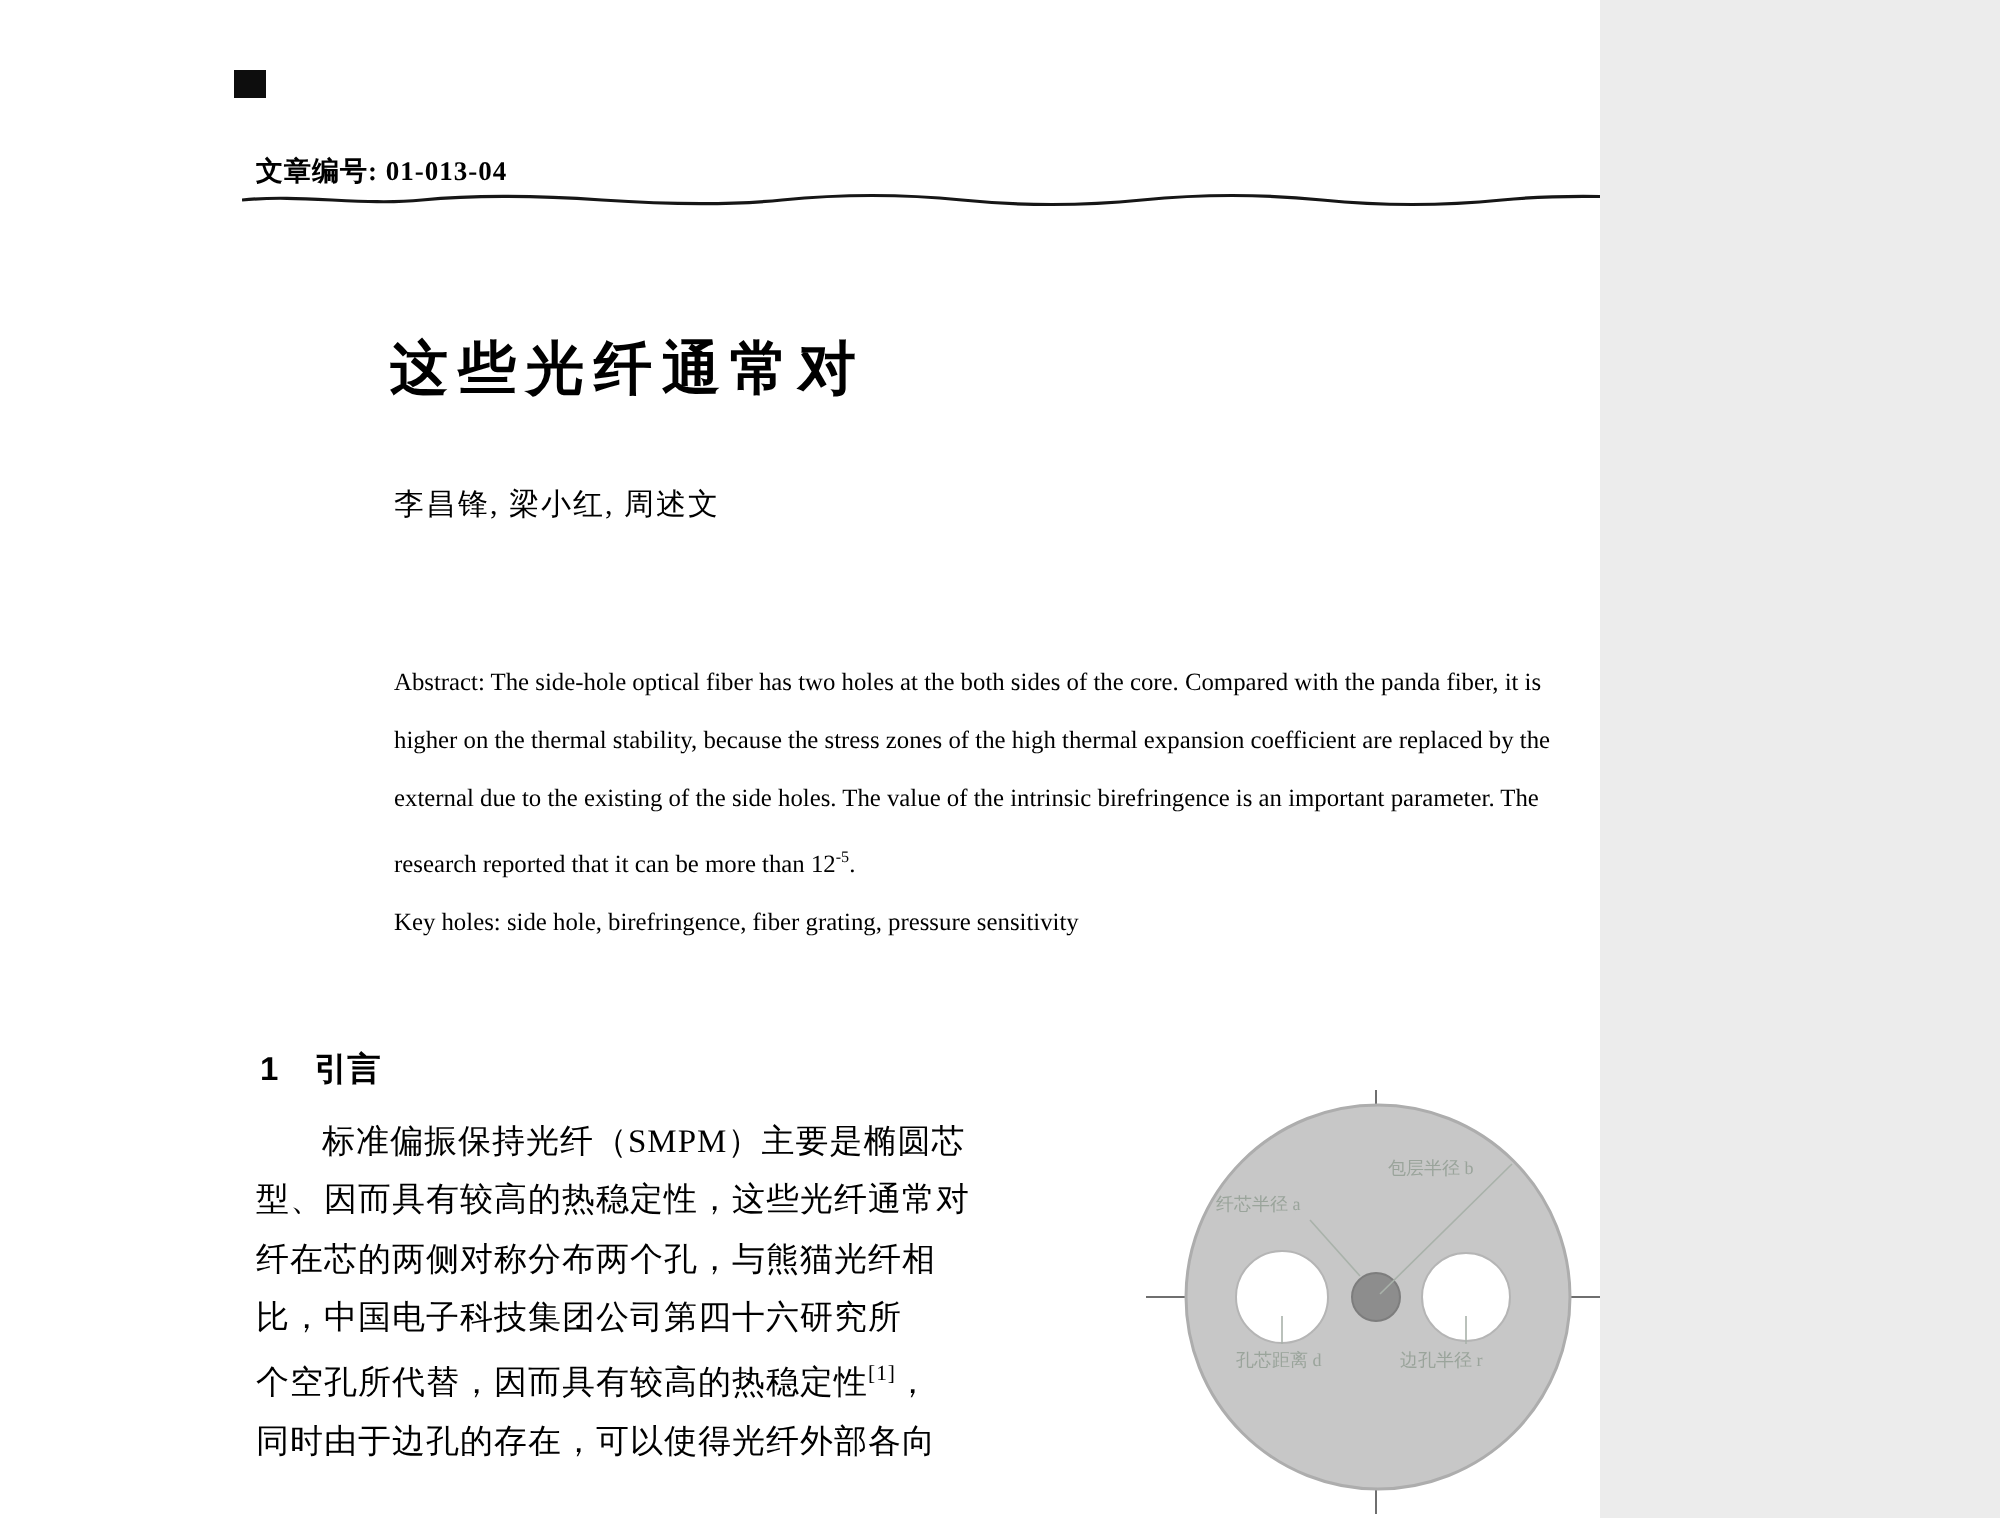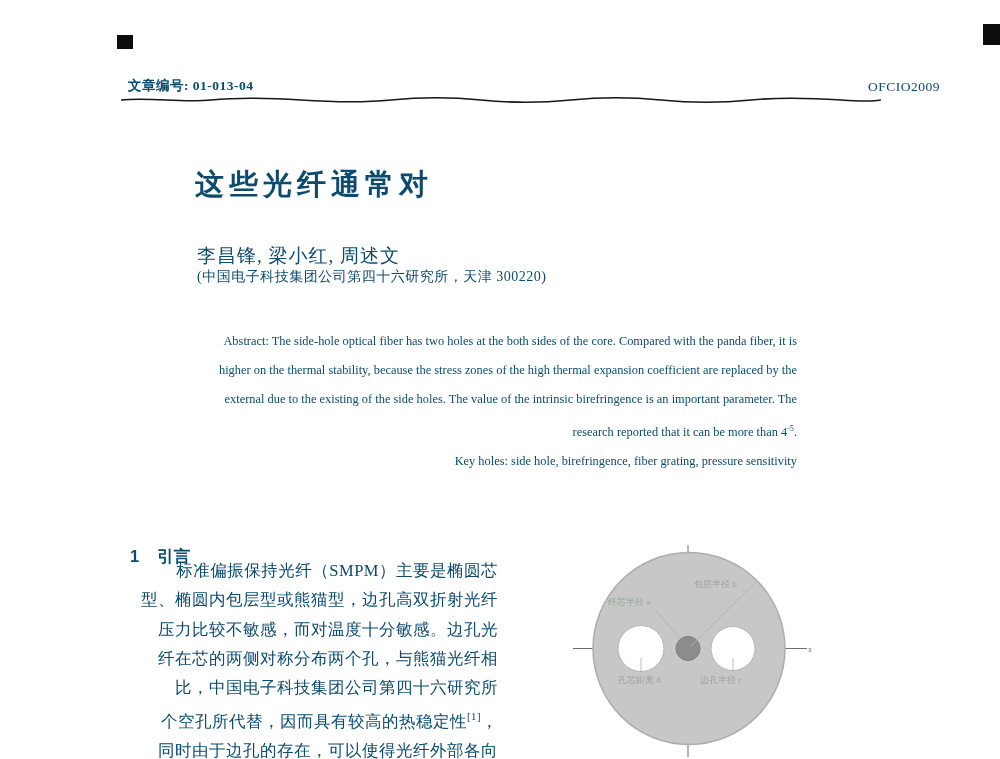--- a/index.html
+++ b/index.html
@@ -1,39 +1,39 @@
 <!DOCTYPE html>
 <html><head>
 <meta charset="utf-8">
 <style>
   html,body{margin:0;padding:0;background:#ececec;}
-  .page{position:relative;width:1000px;height:759px;background:#ffffff;overflow:hidden;
-        font-family:"Liberation Serif","DejaVu Serif",serif;color:#0c4a6e;text-align:right;}
+  .page{position:relative;width:800px;height:759px;background:#ffffff;overflow:hidden;
+        font-family:"Liberation Serif","DejaVu Serif",serif;color:#000000;}
   .abs{position:absolute;}
 
   .scan-mark{background:#0d0d0d;}
   .mark-tl{left:117px;top:35px;width:16px;height:14px;}
   .mark-tr{left:983px;top:24px;width:17px;height:21px;}
 
   .header-left{left:128px;top:77px;font-size:13.5px;font-weight:700;letter-spacing:.5px;}
   .header-right{left:868px;top:79px;font-size:13.5px;font-weight:400;letter-spacing:.5px;}
   .header-rule{left:121px;top:94px;width:760px;height:12px;}
 
   .title{left:195px;top:165px;font-size:29px;font-weight:700;letter-spacing:5px;
          font-family:"Liberation Sans","DejaVu Sans",sans-serif;}
-  .authors{left:197px;top:243px;font-size:19px;letter-spacing:1px;}
+  .authors{left:197px;top:243px;font-size:15px;letter-spacing:1px;}
   .affiliation{left:197px;top:268px;font-size:14px;letter-spacing:.5px;}
 
   .abstract{left:197px;top:327px;width:600px;font-size:12.4px;}
   .abstract .aline{line-height:29px;white-space:nowrap;}
   .abstract .alabel{font-weight:400;}
   .abstract .kw{margin-top:0px;line-height:29px;}
   sup{font-size:.65em;}
 
-  .sec-heading{left:130px;top:546px;font-size:16.5px;font-weight:700;
+  .sec-heading{left:130px;top:524px;font-size:16.5px;font-weight:700;
                font-family:"Liberation Sans","DejaVu Sans",sans-serif;}
   .sec-heading .num{margin-right:18px;}
 
   .intro{left:128px;top:556px;width:370px;font-size:16.5px;letter-spacing:.5px;}
   .intro .iline{line-height:29.3px;white-space:nowrap;}
   .intro .indent{text-indent:33px;}
 
   .figure-svg{left:560px;top:530px;}
   .fig-label{font-size:9px;fill:#9aa49b;}
   .fig-leader{stroke:#a9b2aa;stroke-width:.8;fill:none;}
@@ -48,44 +48,42 @@
   <div class="abs scan-mark mark-tr"></div>
 
   <div class="abs header-left">文章编号: 01-013-04</div>
   <div class="abs header-right">OFCIO2009</div>
   <svg class="abs header-rule" width="760" height="12" viewBox="0 0 760 12">
     <path d="M0,6 C30,3 60,9 90,6 S150,4 180,6 S240,9 270,6 S330,3 360,6 S420,9 450,6 S510,3 540,6 S600,9 630,6 S690,4 720,6 S750,7 760,6" stroke="#161616" stroke-width="1.6" fill="none"></path>
   </svg>
 
   <div class="abs title">这些光纤通常对</div>
   <div class="abs authors">李昌锋, 梁小红, 周述文</div>
-  <div class="abs affiliation">(中国电子科技集团公司第四十六研究所，天津 300220)</div>
 
   <div class="abs abstract">
     <div class="aline">
       <span class="alabel">Abstract:</span><span> The side-hole optical fiber has two holes at the both sides of the core. Compared with the panda fiber, it is</span>
     </div>
     <div class="aline">higher on the thermal stability, because the stress zones of the high thermal expansion coefficient are replaced by the</div>
     <div class="aline">external due to the existing of the side holes. The value of the intrinsic birefringence is an important parameter. The</div>
     <div class="aline">
-      <span>research reported that it can be more than 4</span><sup>-5</sup><span>.</span>
+      <span>research reported that it can be more than 12</span><sup>-5</sup><span>.</span>
     </div>
     <div class="kw">
       <span class="alabel">Key holes:</span><span> side hole, birefringence, fiber grating, pressure sensitivity</span>
     </div>
   </div>
 
   <div class="abs sec-heading">
     <span class="num">1</span><span>引言</span>
   </div>
 
   <div class="abs intro">
     <div class="iline indent">标准偏振保持光纤（SMPM）主要是椭圆芯</div>
-    <div class="iline">型、椭圆内包层型或熊猫型，边孔高双折射光纤</div>
-    <div class="iline">压力比较不敏感，而对温度十分敏感。边孔光</div>
+    <div class="iline">型、因而具有较高的热稳定性，这些光纤通常对</div>
     <div class="iline">纤在芯的两侧对称分布两个孔，与熊猫光纤相</div>
     <div class="iline">比，中国电子科技集团公司第四十六研究所</div>
     <div class="iline">
       <span>个空孔所代替，因而具有较高的热稳定性</span><sup>[1]</sup><span>，</span>
     </div>
     <div class="iline">同时由于边孔的存在，可以使得光纤外部各向</div>
   </div>
 
   <svg class="abs figure-svg" width="260" height="232" viewBox="0 0 260 232">
 

